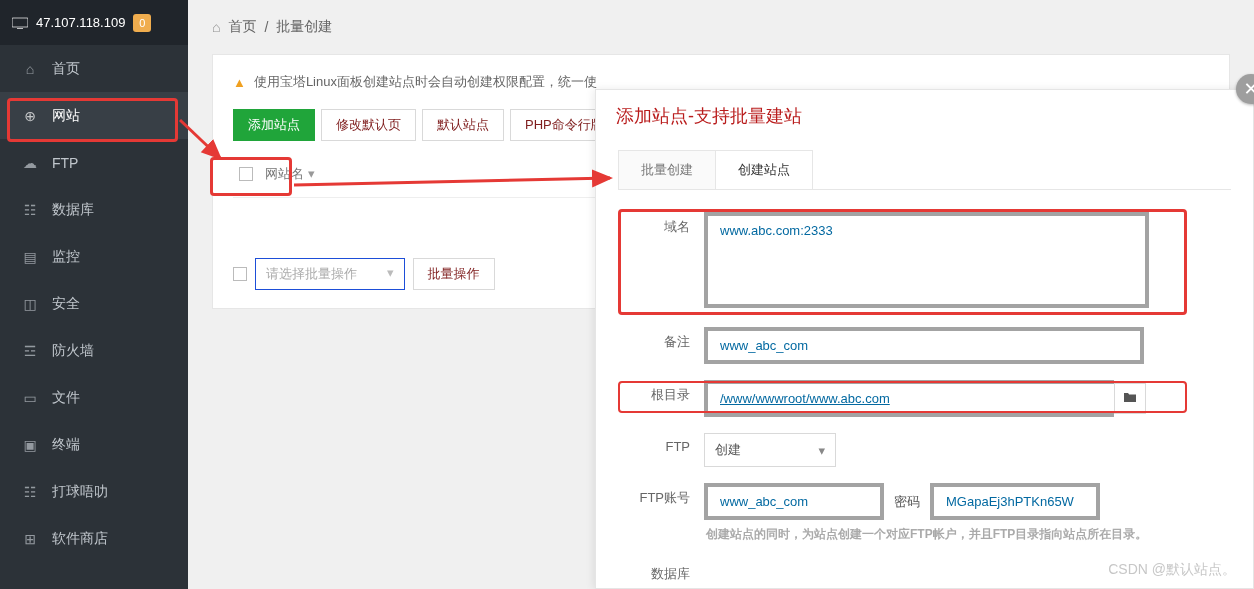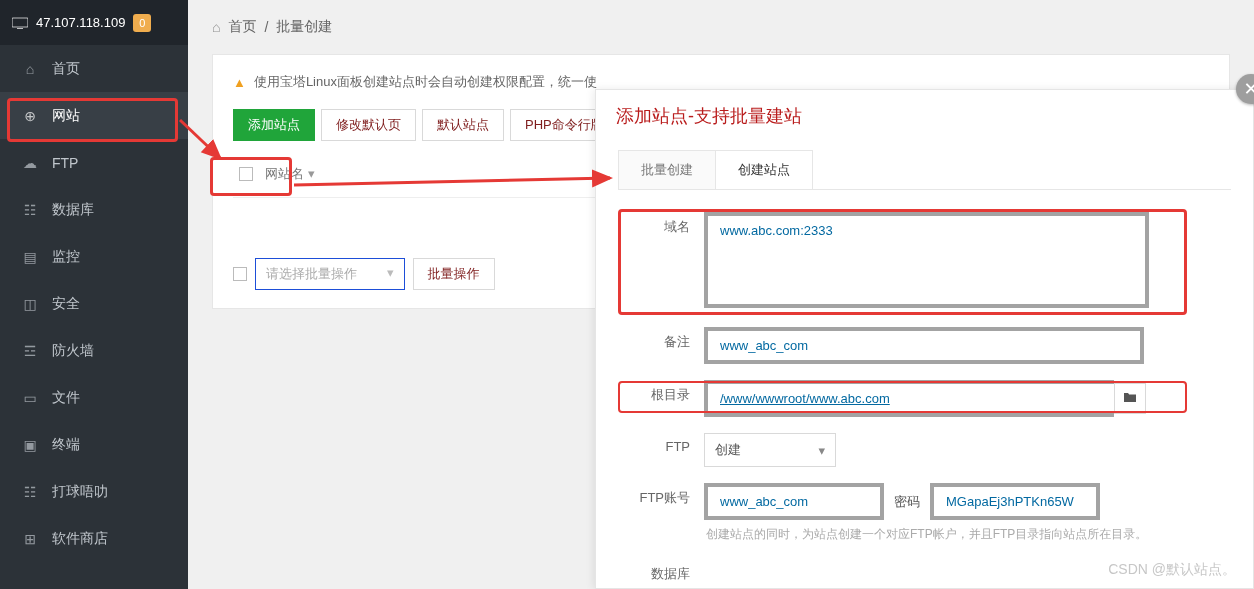--- a/index.html
+++ b/index.html
@@ -45,21 +45,21 @@
 .flabel { width:86px; text-align:right; padding-right:14px; color:#666; padding-top:6px; font-size:13px; }
 .finput { flex:1; }
 .txt { width:440px; border:4px solid #a3a3a3; padding:7px 12px; font-size:13px; color:#0369a1; }
 .txt.tall { height:96px; resize:none; width:445px; }
 .root-row { display:flex; align-items:center; }
 .root-row .txt { width:410px; border-right:none;text-decoration:underline; }
 .fold-ic { border:1px solid #d9d9d9; padding:7px 8px; cursor:pointer; }
 .drop { border:1px solid #d9d9d9; padding:7px 10px; width:132px; display:flex; justify-content:space-between; align-items:center; cursor:pointer; color:#555; }
 .drop::after { content:"▾"; color:#888; }
 .inline { display:flex; gap:10px; align-items:center; }
-.hint { color:#aaa; font-size:12px; margin-top:6px; margin-left:2px; }
+.hint { color:#aaa; font-size:12px; margin-top:6px; margin-left:2px;font-weight:bold; }
 
 .close-btn { position:absolute; right:0; top:86px; width:30px; height:30px; border-radius:50%; background:#9e9e9e; color:#fff; display:flex; align-items:center; justify-content:center; cursor:pointer; font-size:18px; box-shadow:0 1px 3px rgba(0,0,0,.3); transform:translate(40%,-40%); }
 
 .arrow { position:absolute; pointer-events:none; }
 .arrow svg { overflow:visible; }
 
 .wm { position:absolute; right:18px; bottom:10px; color:#c7c7c7; font-size:14px; }
 </style>
 </head>
 <body>

